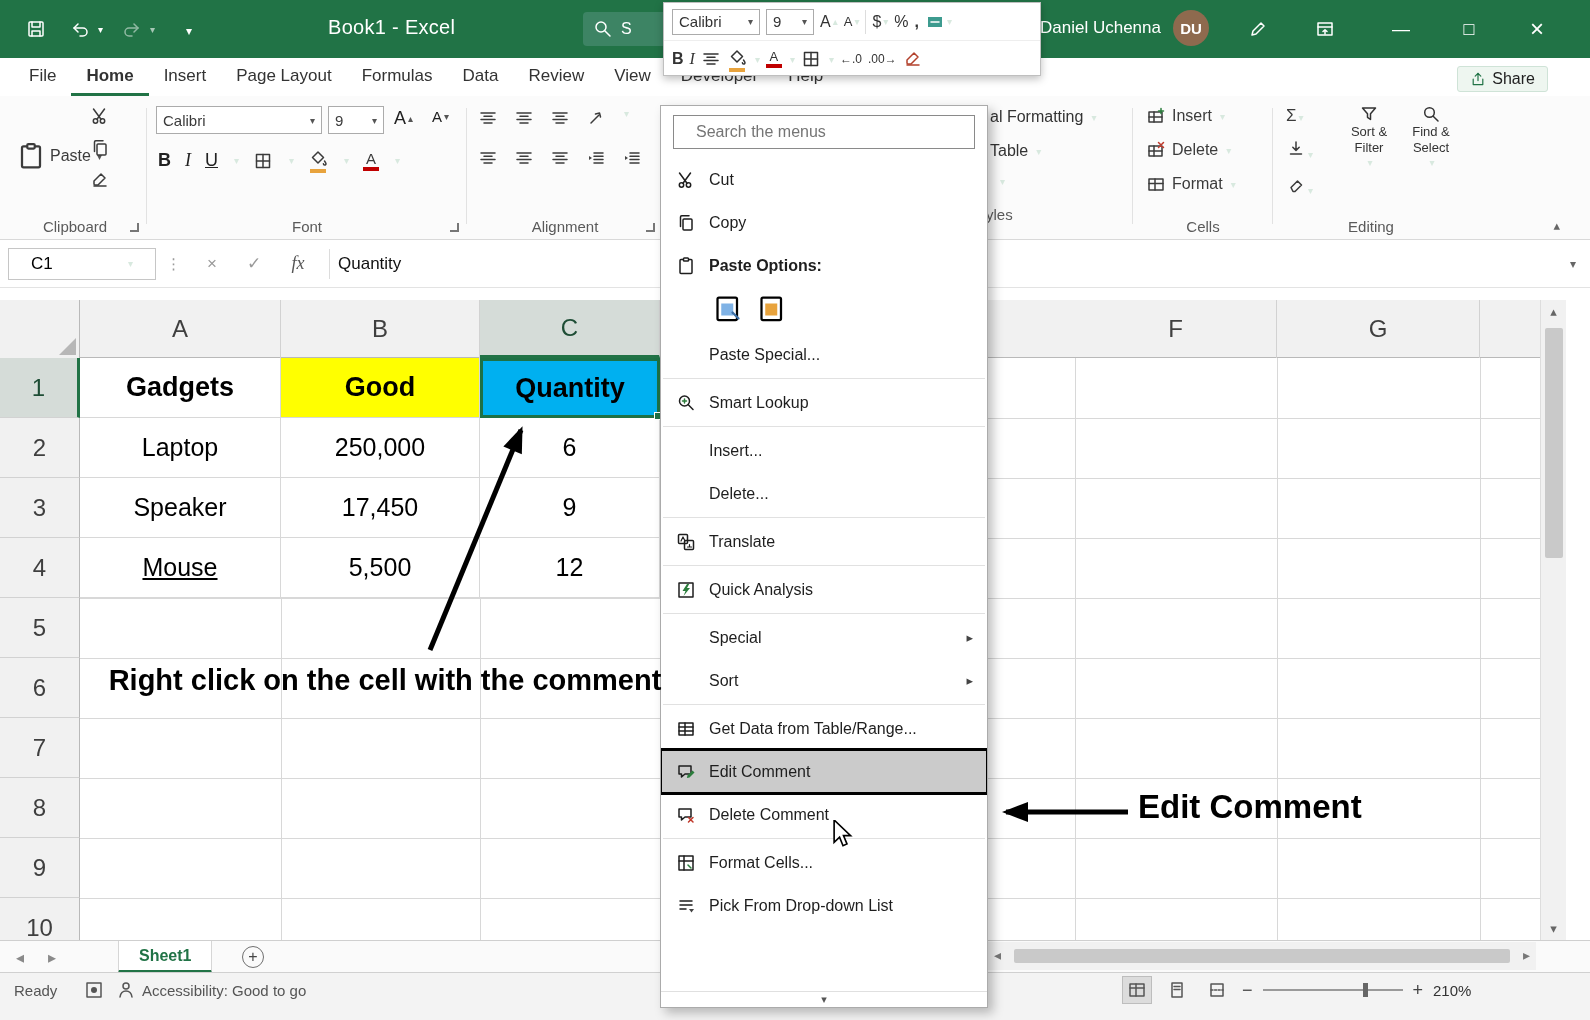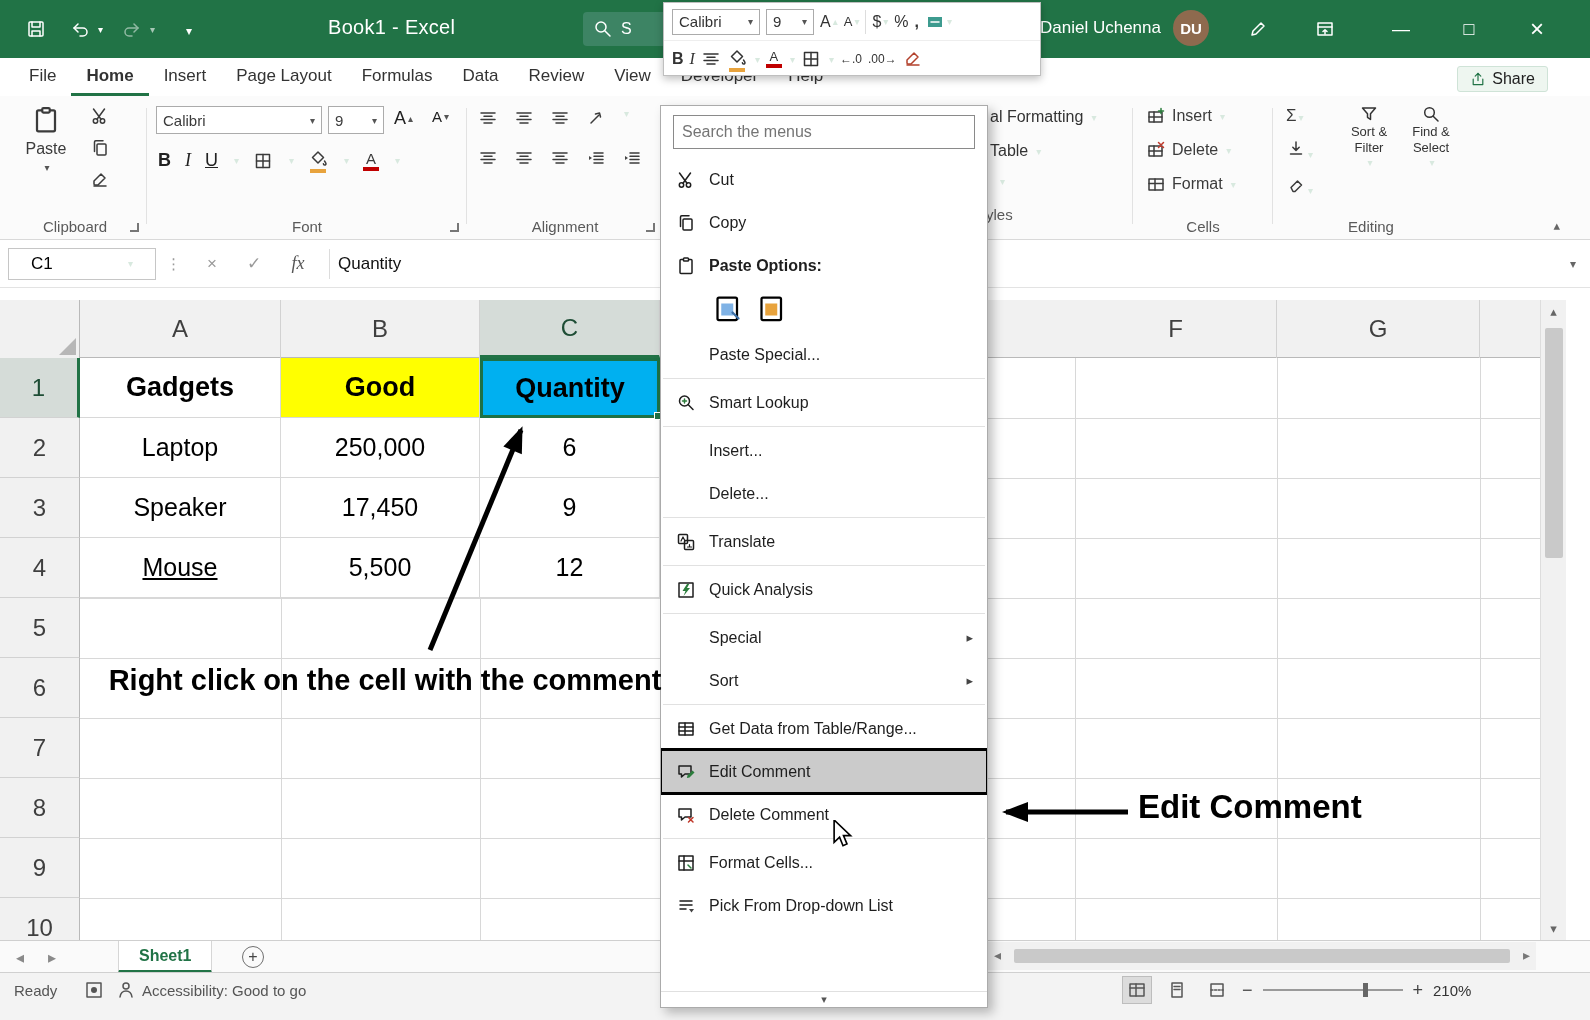--- a/index.html
+++ b/index.html
@@ -25,21 +25,21 @@
   .tab.active{font-weight:bold;border-bottom:3px solid #217346}
   .share-btn{position:absolute;right:42px;bottom:4px;display:flex;align-items:center;gap:6px;background:#eef6f0;border:1px solid #cfe3d7;border-radius:3px;padding:3px 12px;font-size:16px;color:#222}
   .share-btn .ic{color:#217346}
 
   
   .ribbon{position:absolute;left:0;top:96px;width:100%;height:144px;background:#fbfbfb;border-bottom:1px solid #d9d9d9;z-index:3;color:#3b3b3b}
   .rgroup{position:absolute;top:0;height:144px}
   .grp-label{position:absolute;bottom:5px;left:0;width:100%;text-align:center;font-size:15px;color:#5a5a5a}
   .launcher{position:absolute;right:5px;bottom:8px;width:9px;height:9px;border-right:2px solid #777;border-bottom:2px solid #777}
   .gdiv{position:absolute;top:12px;height:116px;width:1px;background:#e2e2e2}
-  .paste-btn{position:absolute;left:10px;top:8px;width:60px;height:104px;display:flex;flex-direction:column;align-items:center;gap:4px;font-size:16px}
+  .paste-btn{position:absolute;left:10px;top:8px;width:60px;height:104px;display:flex;flex-direction:row;align-items:center;gap:4px;font-size:16px}
   .clip-minis{position:absolute;left:84px;top:10px;display:flex;flex-direction:column;gap:12px}
   .combo{display:flex;align-items:center;border:1px solid #ababab;background:#fff;padding:0 6px;font-size:15px;height:28px}
   .combo .chev{color:#555}
   .fbtn{display:inline-flex;align-items:flex-end;font-size:18px;color:#222}
   .fbtn .chev{color:#555;align-self:center}
   .bold{font-weight:bold}.ital{font-style:italic;font-family:"Liberation Serif",serif}.und{text-decoration:underline}
   .colorbar{display:block;width:16px;height:4px;margin-top:1px}
   .stack{display:flex;flex-direction:column;align-items:center;line-height:1}
   .bigbtn{position:absolute;display:flex;flex-direction:column;align-items:center;font-size:13px;color:#333;text-align:center;line-height:1.25}
   .minicol{position:absolute;display:flex;flex-direction:column;gap:12px}
@@ -96,21 +96,21 @@
   
   .minitoolbar{position:absolute;left:663px;top:2px;width:378px;height:74px;background:#fff;border:1px solid #bfbfbf;box-shadow:0 3px 8px rgba(0,0,0,.25);z-index:30;color:#333}
   .mt-row{display:flex;align-items:center;gap:6px;height:37px;padding:0 8px}
   .mt-row + .mt-row{border-top:1px solid #eee}
   .mt-row .combo{height:26px}
   .mt-sep{width:1px;height:24px;background:#ddd}
   .mt-btn{display:inline-flex;align-items:center;font-size:16px}
 
   
   .ctxmenu{position:absolute;left:660px;top:105px;width:328px;height:903px;background:#fff;border:1px solid #ababab;box-shadow:5px 5px 10px rgba(0,0,0,.25);z-index:20;overflow:hidden}
-  .m-search{margin:9px 12px;height:34px;border:1px solid #8a8a8a;display:flex;align-items:center;padding:0 8px}
+  .m-search{margin:9px 12px;height:34px;border:1px solid #8a8a8a;display:flex;align-items:center;padding:0 22px}
   .m-search input{border:none;outline:none;width:100%;font-size:16px;color:#666;font-family:"Liberation Sans",sans-serif;background:transparent}
   .m-item{height:43px;display:flex;align-items:center;padding:0 14px 0 10px;font-size:16px;color:#1e1e1e}
   .m-caption{font-weight:bold}
   .m-hl{background:#cbcbcb;outline:3px solid #000;outline-offset:-1px}
   .m-ic{width:30px;display:inline-flex;justify-content:center}
   .m-ic svg{width:20px;height:20px}
   .m-lb{margin-left:8px}
   .m-sub{margin-left:auto;color:#444;font-size:13px}
   .m-sep{border-top:1px solid #e1e1e1;margin:2px 2px}
   .m-pasteicons{height:46px;display:flex;align-items:center;gap:14px;padding-left:52px}

